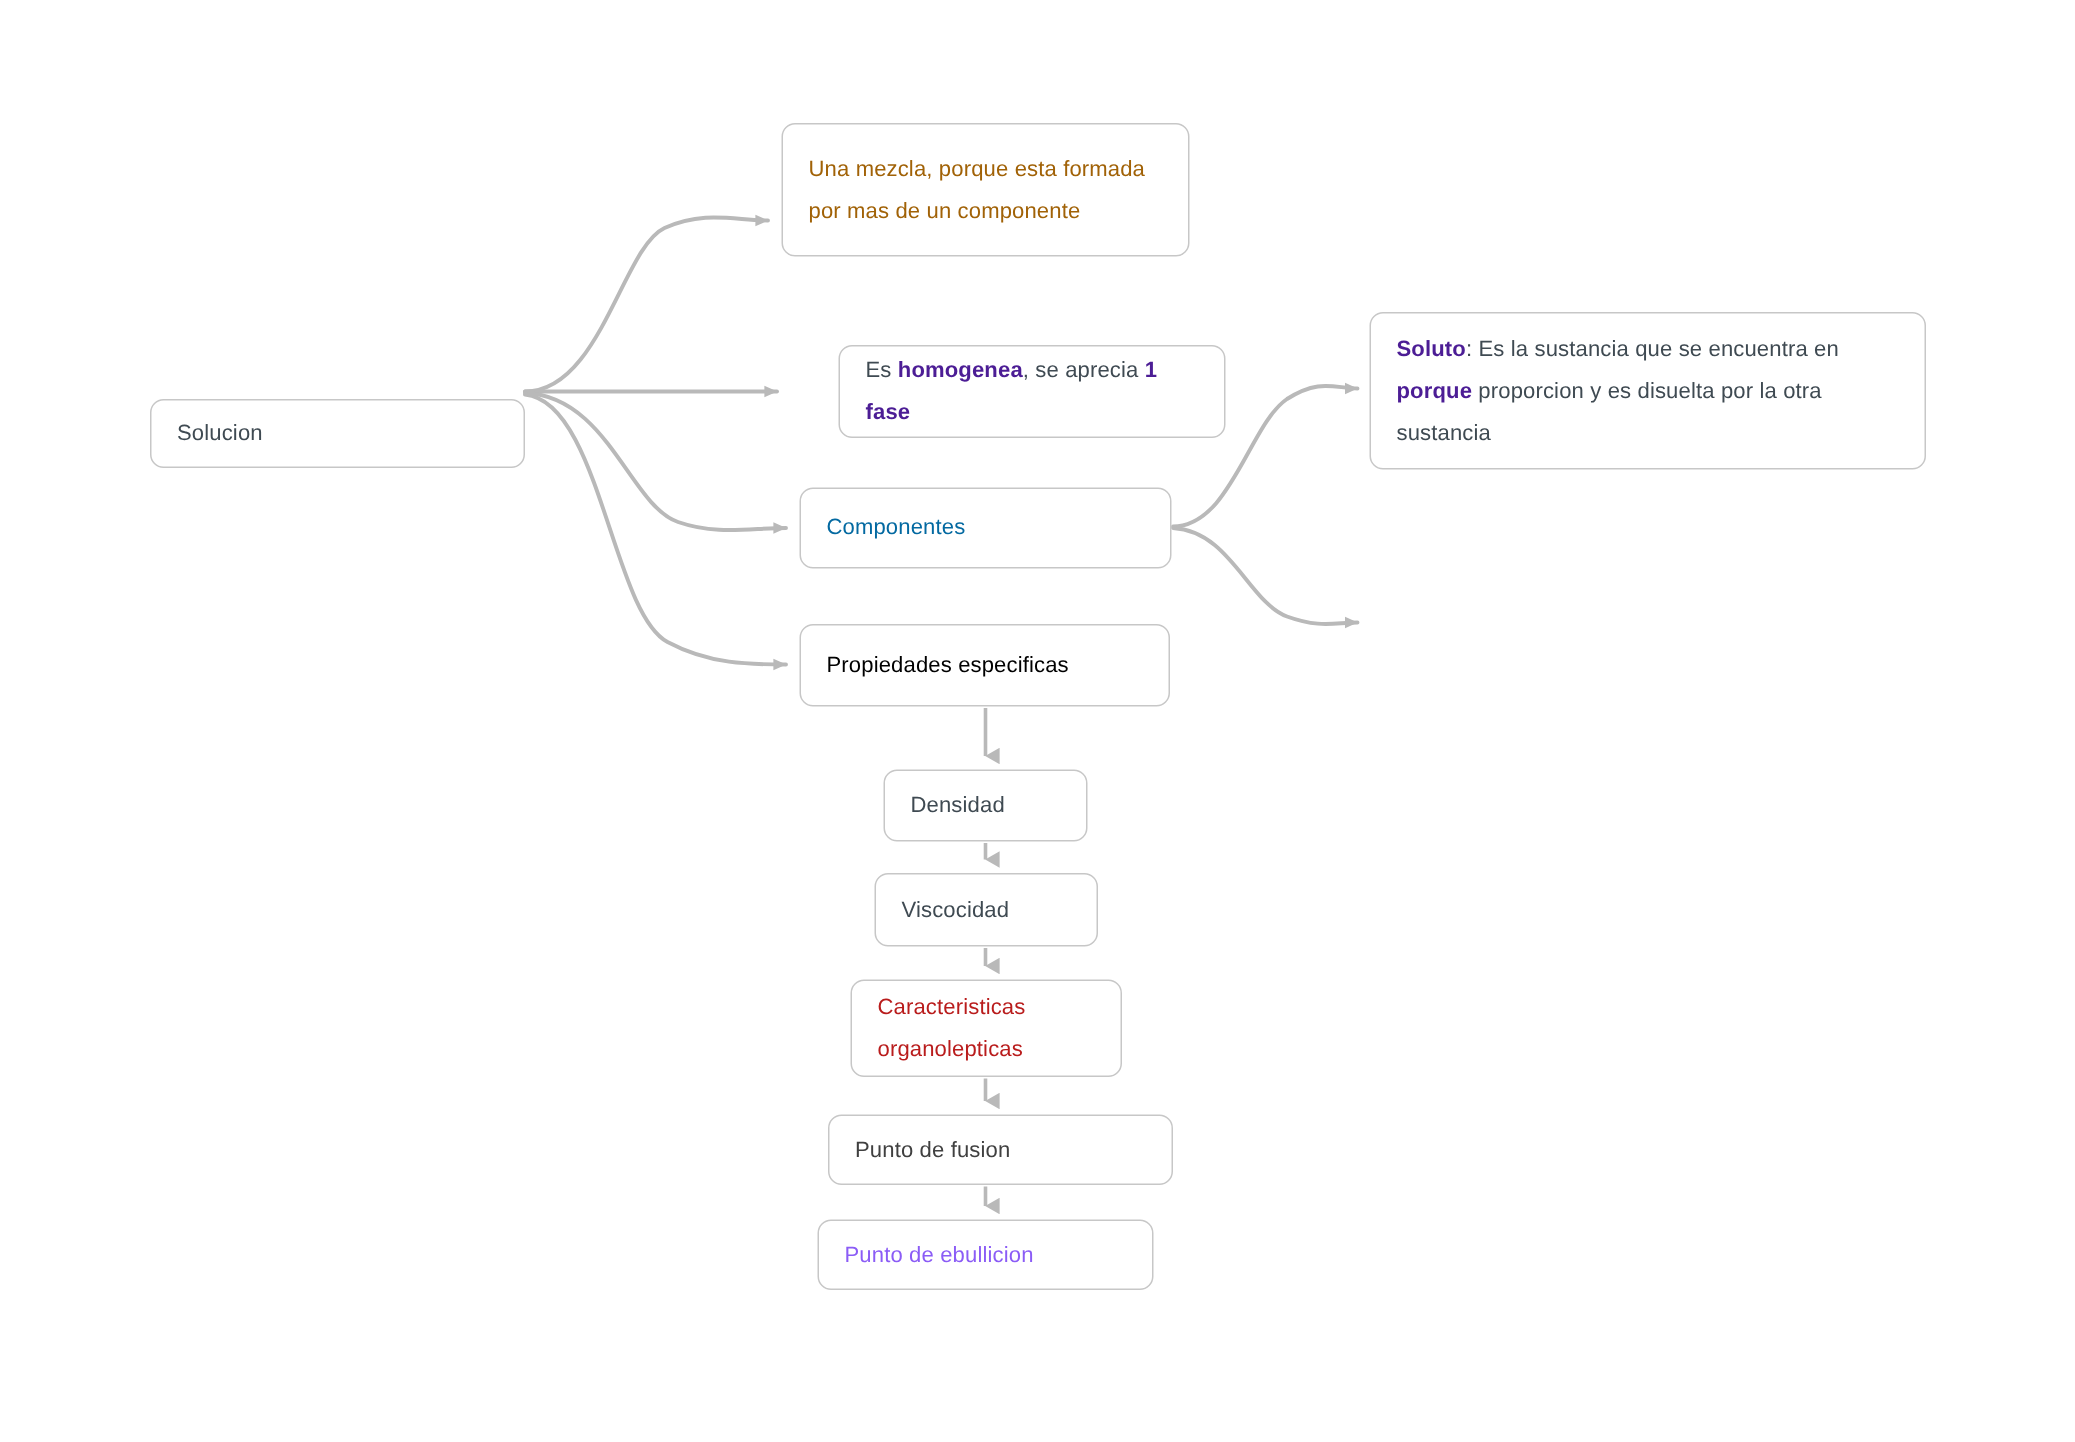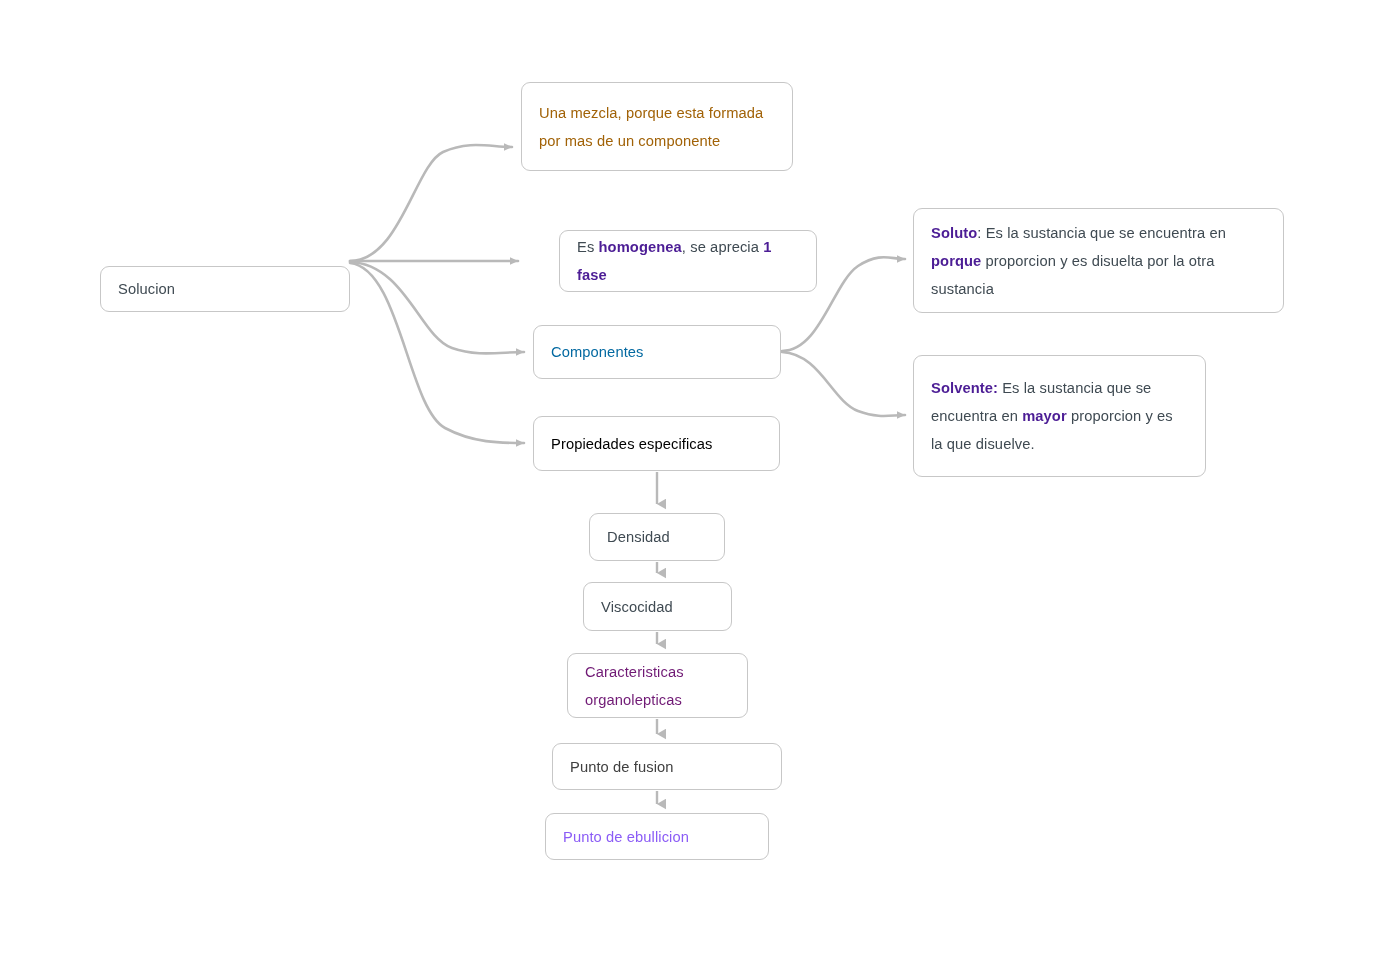--- a/index.html
+++ b/index.html
@@ -104,30 +104,27 @@
     </div>
   <div class="node" style="left: 533px; top: 325px; width: 248px; height: 54px; background: rgb(255, 255, 255); border-color: rgb(199, 199, 199); color: #0369a1;">
       <span class="txt">Componentes</span>
     </div>
   <div class="node" style="left: 533px; top: 416px; width: 247px; height: 55px; background: rgb(255, 255, 255); border-color: rgb(199, 199, 199); color: #000000;">
       <span class="txt">Propiedades especificas</span>
     </div>
   <div class="node multiline" style="left: 913px; top: 208px; width: 371px; height: 105px; background: rgb(255, 255, 255); border-color: rgb(199, 199, 199); color: rgb(63, 74, 82);">
       <span class="txt"><b>Soluto</b>: Es la sustancia que se encuentra en <b>porque</b> proporcion y es disuelta por la otra sustancia</span>
     </div>
-  <div class="node multiline" style="left: 913px; top: 355px; width: 293px; height: 122px; background: rgb(255, 255, 255); border-color: rgb(199, 199, 199); color: rgb(63, 74, 82);">
-      <span class="txt"><b>Solvente:</b> Es la sustancia que se encuentra en <b>mayor</b> proporcion y es la que disuelve.</span>
-    </div>
   <div class="node" style="left: 589px; top: 513px; width: 136px; height: 48px; background: rgb(255, 255, 255); border-color: rgb(199, 199, 199); color: rgb(63, 74, 82); justify-content: center;">
       <span class="txt">Densidad</span>
     </div>
   <div class="node" style="left: 583px; top: 582px; width: 149px; height: 49px; background: rgb(255, 255, 255); border-color: rgb(199, 199, 199); color: rgb(63, 74, 82); align-items: center;">
       <span class="txt">Viscocidad</span>
     </div>
-  <div class="node multiline" style="left: 567px; top: 653px; width: 181px; height: 65px; background: rgb(255, 255, 255); border-color: rgb(199, 199, 199); color: #701a75;">
+  <div class="node multiline" style="left: 567px; top: 653px; width: 181px; height: 65px; background: rgb(255, 255, 255); border-color: rgb(199, 199, 199); color: #b91c1c;">
       <span class="txt">Caracteristicas organolepticas</span>
     </div>
   <div class="node" style="left: 552px; top: 743px; width: 230px; height: 47px; background: rgb(255, 255, 255); border-color: rgb(199, 199, 199); color: #404040;">
       <span class="txt">Punto de fusion</span>
     </div>
   <div class="node" style="left: 545px; top: 813px; width: 224px; height: 47px; background: rgb(255, 255, 255); border-color: rgb(199, 199, 199); color: #8b5cf6;">
       <span class="txt">Punto de ebullicion</span>
     </div>
 
 </div>

